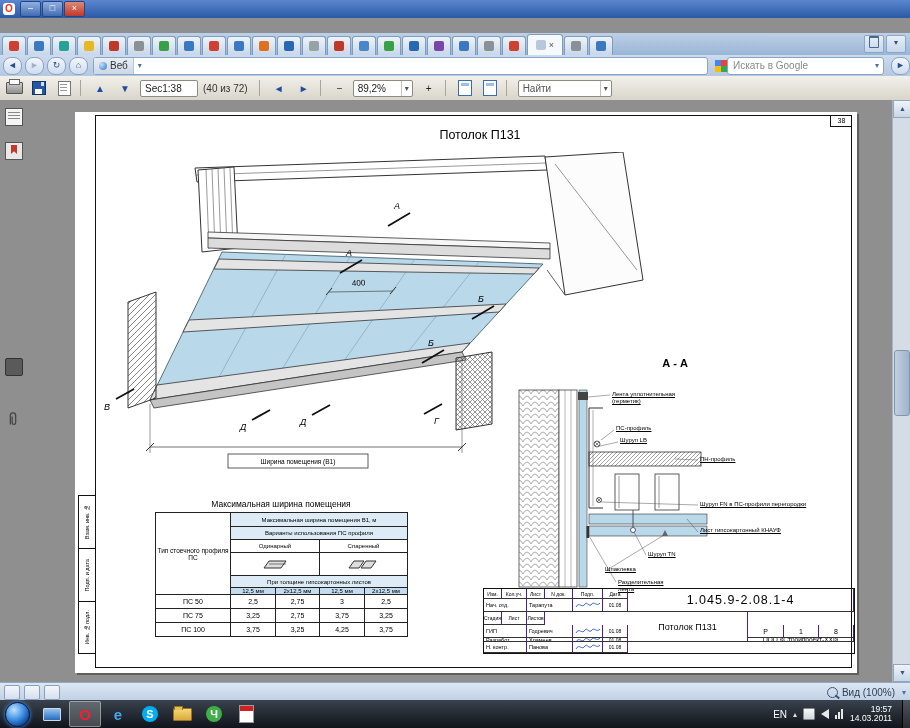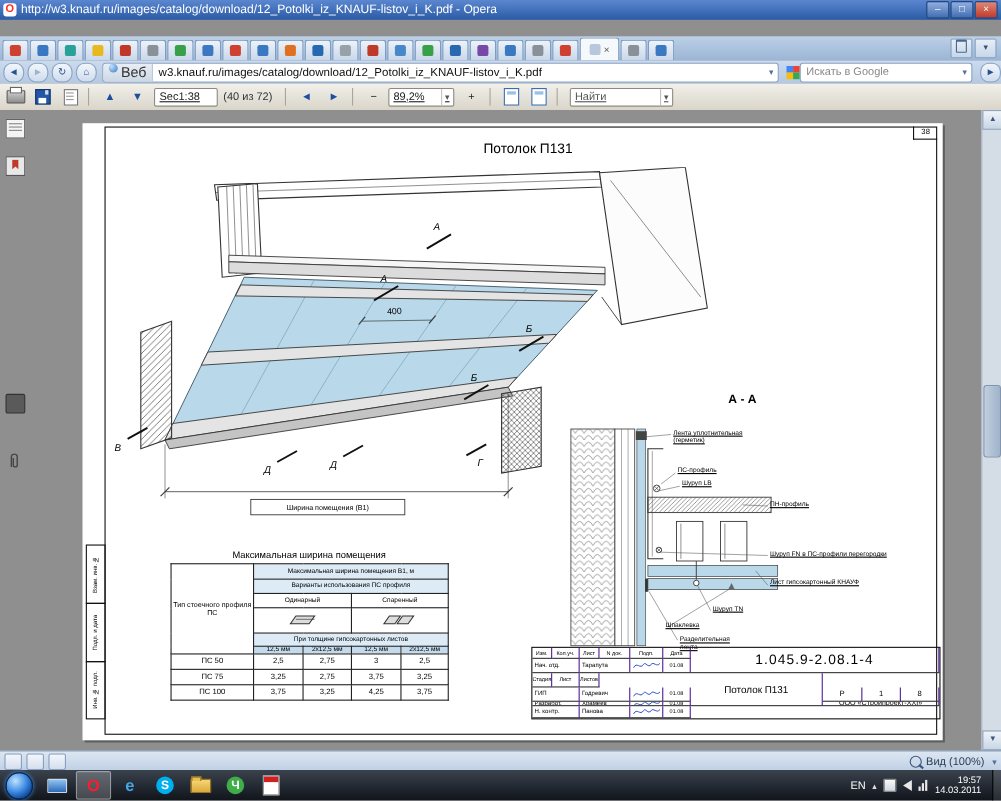--- a/index.html
+++ b/index.html
@@ -38,21 +38,21 @@
 
   
   .addrbar{position:absolute;left:0;top:55px;width:910px;height:21px;background:linear-gradient(#ccdbee,#b4c8e0);
     display:flex;align-items:center;font-size:10.5px;}
   .navbtn{width:17px;height:16px;border-radius:8px;margin-left:3px;background:linear-gradient(#f2f6fb,#cfdcee);
     border:1px solid #8aa4c6;color:#27518e;text-align:center;line-height:15px;font-size:9px;}
   .navbtn.dis{color:#9fb2ca;}
   .addrfield{flex:1;height:16px;background:#fff;border:1px solid #8aa4c6;border-radius:3px;margin:0 5px;
     display:flex;align-items:center;overflow:hidden;}
   .webbadge{background:linear-gradient(#e9eef5,#ccd8e6);border-right:1px solid #b6c4d6;height:100%;
-    display:flex;padding:0 5px;font-size:13px;color:#333;}
+    display:flex;align-items:center;padding:0 5px;font-size:10px;color:#333;}
   .globe{width:8px;height:8px;border-radius:50%;background:radial-gradient(circle at 30% 30%,#bfe0ff,#3a78c2);margin-right:3px;}
   .urltext{padding:0 5px;color:#111;font-size:10.5px;white-space:nowrap;flex:1;}
   .dd{color:#51709a;font-size:8px;padding:0 4px;}
   .gicon{width:12px;height:12px;display:grid;grid-template-columns:6px 6px;grid-template-rows:6px 6px;margin-left:2px;}
   .gicon i{display:block;}
   .searchfield{width:155px;height:16px;background:#fff;border:1px solid #8aa4c6;border-radius:3px;
     display:flex;align-items:center;margin-right:4px;}
   .searchtext{flex:1;padding:0 5px;color:#888;font-size:10px;white-space:nowrap;}
 
   
@@ -61,21 +61,21 @@
   .ptool{width:22px;height:18px;margin-left:3px;display:flex;align-items:center;justify-content:center;border-radius:2px;}
   .sep{width:1px;height:16px;background:#aaa49a;margin:0 5px;}
   .printer{position:relative;width:15px;height:10px;background:linear-gradient(#cfcfcf,#8f8f8f);border:1px solid #555;border-radius:1px;}
   .printer:before{content:"";position:absolute;left:2px;top:-4px;width:9px;height:4px;background:#fff;border:1px solid #666;}
   .floppy{width:12px;height:12px;background:#2456a8;border:1px solid #12345f;position:relative;}
   .floppy:before{content:"";position:absolute;left:2px;bottom:0;width:7px;height:5px;background:#fff;}
   .floppy:after{content:"";position:absolute;right:1px;top:0;width:3px;height:4px;background:#cfe0f5;}
   .clipb{width:11px;height:13px;background:#fff;border:1px solid #777;position:relative;}
   .clipb:before{content:"";position:absolute;left:1px;top:2px;width:7px;height:1px;background:#999;box-shadow:0 3px 0 #999,0 6px 0 #999;}
   .bluearrow{color:#1d4f9e;font-size:10px;}
-  .pagebox,.zoombox,.findbox{background:#fff;border:1px solid #8f8a7f;height:15px;display:flex;align-items:center;border-radius:2px;text-decoration:underline;}
+  .pagebox,.zoombox,.findbox{background:#fff;border:1px solid #8f8a7f;height:15px;display:flex;align-items:center;border-radius:2px;}
   .pagebox{width:52px;margin-left:4px;padding-left:4px;}
   .pcount{margin:0 6px 0 5px;color:#333;}
   .zoombox{width:54px;margin:0 2px;padding-left:4px;gap:12px;}
   .findbox{width:88px;margin-left:6px;color:#555;padding-left:4px;}
   .boxdd{margin-left:auto;color:#555;font-size:8px;padding:0 3px;border-left:1px solid #c6c2b8;height:100%;display:flex;align-items:center;}
   .fitico{width:12px;height:14px;background:#fff;border:1px solid #3a6cb0;position:relative;}
   .fitico:before{content:"";position:absolute;left:2px;top:2px;right:2px;height:3px;background:#9cc0e8;}
 
   
   .content{position:absolute;left:0;top:100px;width:910px;height:582px;background:#8f8f8f;}
@@ -164,21 +164,20 @@
   .clock{text-align:right;font-size:8.5px;line-height:9.5px;margin-right:10px;}
   .showdesk{width:7px;height:100%;background:rgba(255,255,255,.1);border-left:1px solid #000;}
   svg text{font-family:"Liberation Sans",sans-serif;}
 </style>
 </head>
 <body>
 <div class="screen">
 
   <div class="titlebar">
     <span class="opera-o">O</span>
-    <span class="wtitle">http://w3.knauf.ru/images/catalog/download/12_Potolki_iz_KNAUF-listov_i_K.pdf - Opera</span>
     <span class="winbtns">
       <span class="winbtn">–</span>
       <span class="winbtn">□</span>
       <span class="winbtn close">×</span>
     </span>
   </div>
 
 
   <div class="tabbar">
     <div class="tabstrip">
@@ -265,21 +264,20 @@
   <div class="addrbar">
     <span class="navbtn">◄</span>
     <span class="navbtn dis">►</span>
     <span class="navbtn">↻</span>
     <span class="navbtn">⌂</span>
     <div class="addrfield">
       <span class="webbadge">
           <span class="globe"></span>
           <span>Веб</span>
         </span>
-      <span class="urltext">w3.knauf.ru/images/catalog/download/12_Potolki_iz_KNAUF-listov_i_K.pdf</span>
       <span class="dd">▾</span>
     </div>
     <span class="gicon">
       <i style="background:#4285f4"></i>
         <i style="background:#ea4335"></i>
         <i style="background:#fbbc05"></i>
         <i style="background:#34a853"></i>
     </span>
     <div class="searchfield">
       <span class="searchtext">Искать в Google</span>

